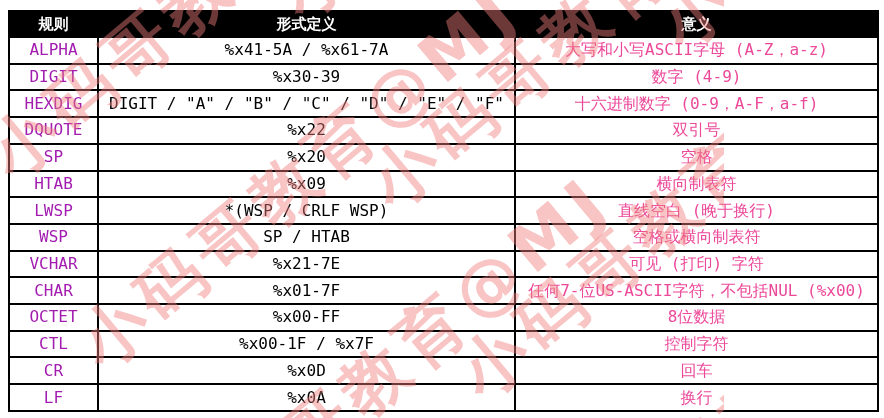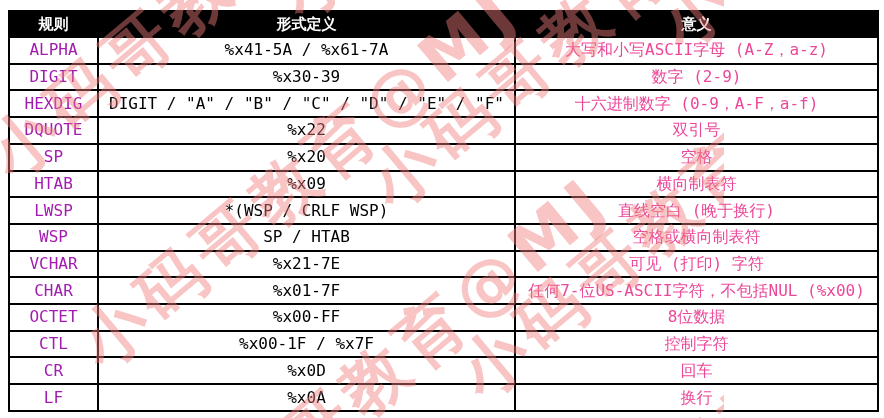--- a/index.html
+++ b/index.html
@@ -96,21 +96,21 @@
     <tbody id="rows-body">
   <tr>
     <td class="cell-rule">ALPHA</td>
     <td class="cell-def">%x41-5A / %x61-7A</td>
     <td class="cell-meaning">大写和小写ASCII字母 (A-Z，a-z)</td>
   </tr>
 
   <tr>
     <td class="cell-rule">DIGIT</td>
     <td class="cell-def">%x30-39</td>
-    <td class="cell-meaning">数字 (2-9)</td>
+    <td class="cell-meaning">数字 (4-9)</td>
   </tr>
 
   <tr>
     <td class="cell-rule">HEXDIG</td>
     <td class="cell-def">DIGIT / "A" / "B" / "C" / "D" / "E" / "F"</td>
     <td class="cell-meaning">十六进制数字 (0-9，A-F，a-f)</td>
   </tr>
 
   <tr>
     <td class="cell-rule">DQUOTE</td>

